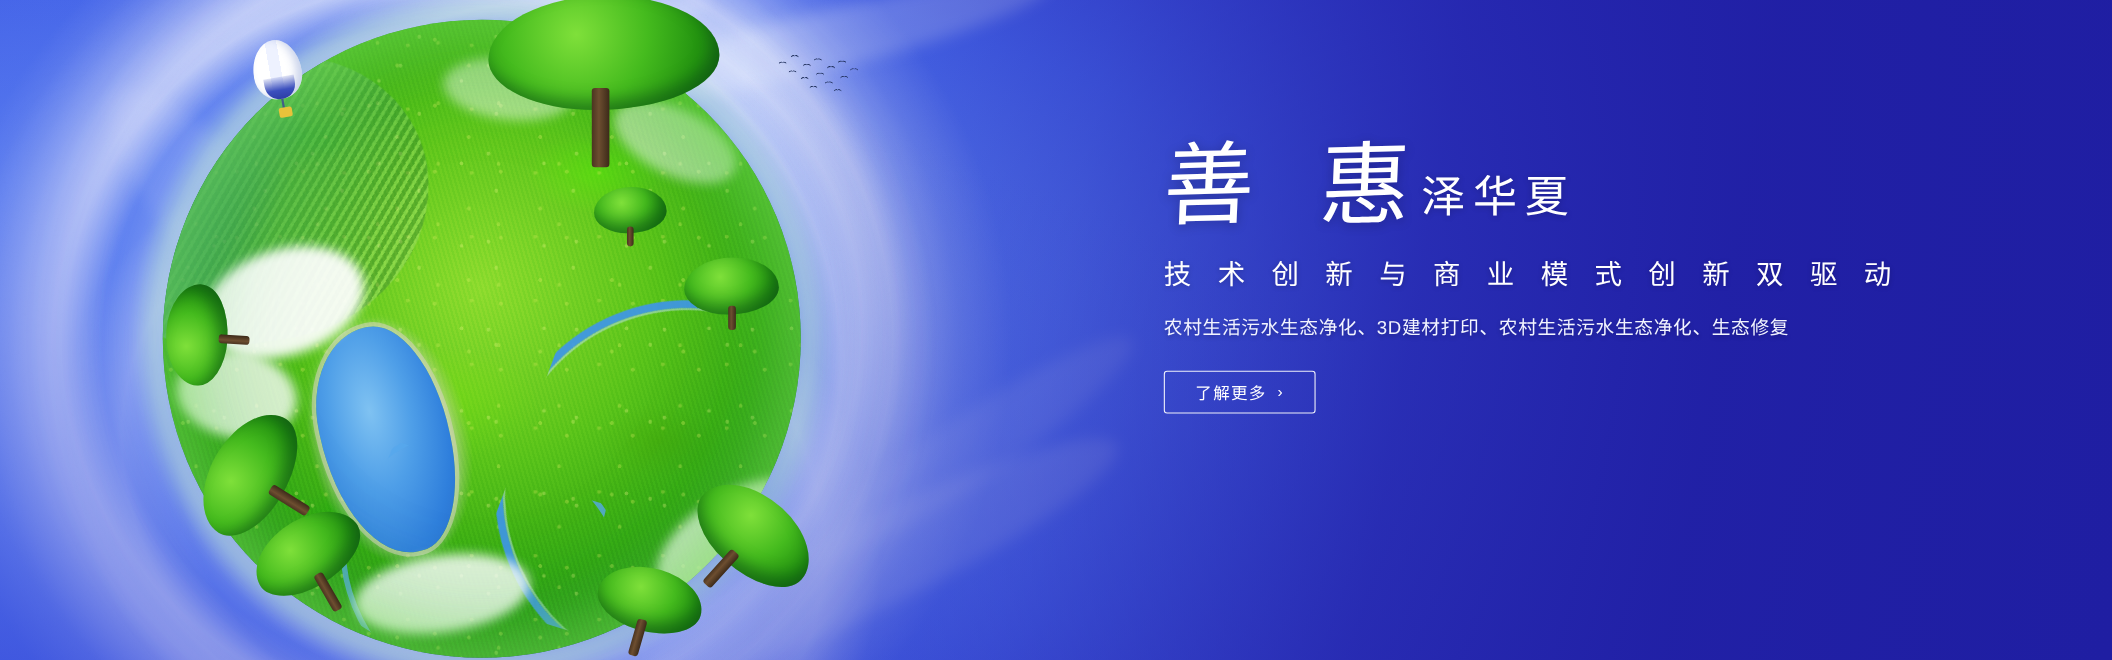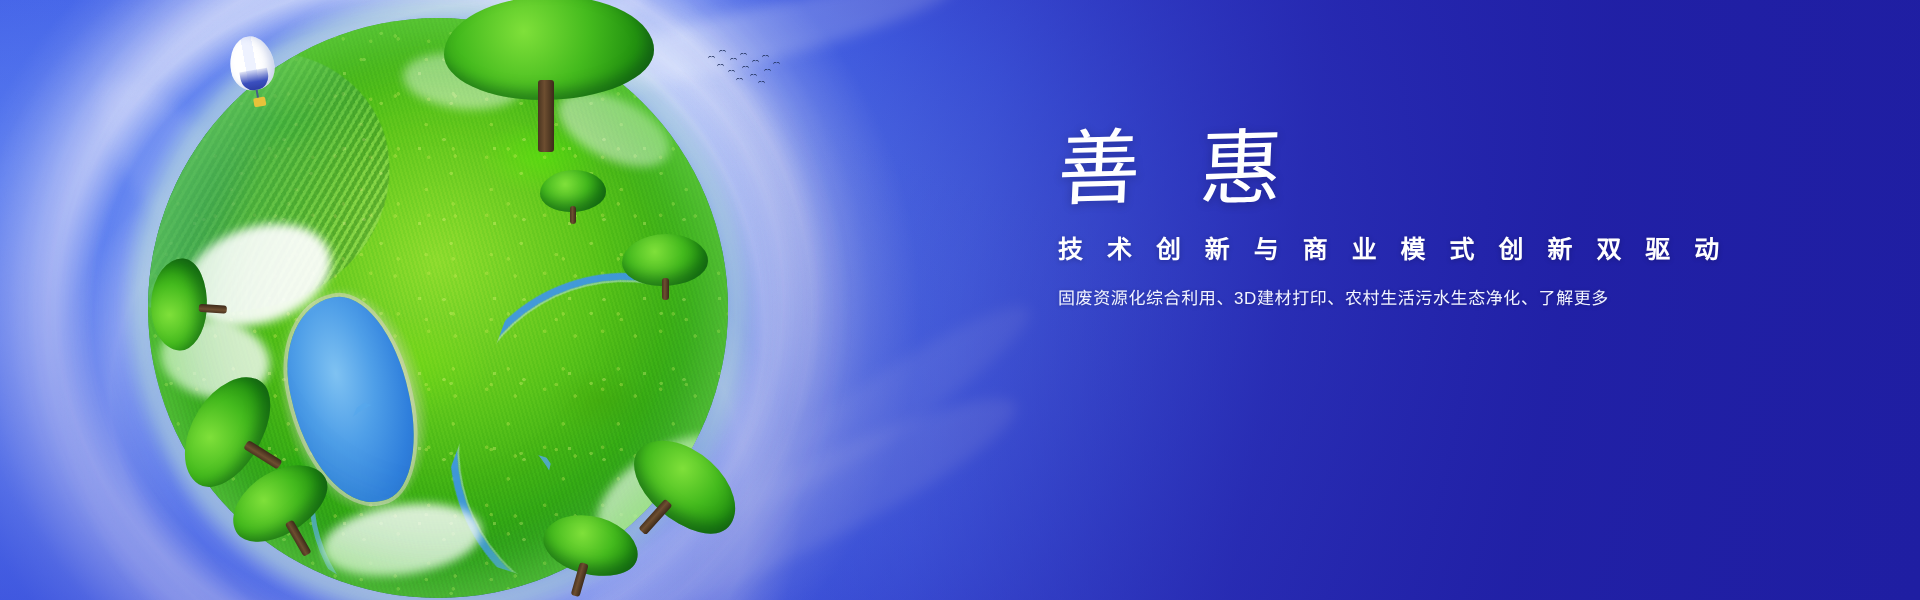--- a/index.html
+++ b/index.html
@@ -245,21 +245,21 @@
   .hl-small{
     font-family:"Liberation Serif","DejaVu Serif",serif;
     font-size:40px;font-weight:400;letter-spacing:7px;
     padding-left:10px;padding-bottom:7px;
     text-shadow:0 1px 6px rgba(0,0,20,.22);
   }
   .hl-gap{width:60px;flex:0 0 60px;}
 
   .subtitle{
     margin-top:22px;color:#ffffff;
-    font-size:25px;letter-spacing:8.5px;font-weight:700;
+    font-size:25px;letter-spacing:8.5px;font-weight:400;
     white-space:nowrap;
     text-shadow:0 1px 5px rgba(0,0,25,.25);
   }
   .desc{
     margin-top:19px;color:#f2f4ff;
     font-size:17px;letter-spacing:.6px;font-weight:400;
     white-space:nowrap;
     text-shadow:0 1px 4px rgba(0,0,25,.25);
   }
   .cta{
@@ -368,21 +368,26 @@
     <span class="bird" style="left:30px;top:28px;"></span>
     <span class="bird" style="left:52px;top:31px;"></span>
   </div>
 
   <div class="copy">
 
     <div class="headline">
       <span class="hl-big">善</span>
       <span class="hl-gap"></span>
       <span class="hl-big">惠</span>
+      <span class="hl-small">泽华夏</span>
     </div>
 
     <div class="subtitle">技 术 创 新 与 商 业 模 式 创 新 双 驱 动</div>
 
-    <div class="desc">固废资源化综合利用、3D建材打印、农村生活污水生态净化、了解更多</div>
-
+    <div class="desc">农村生活污水生态净化、3D建材打印、农村生活污水生态净化、生态修复</div>
+
+    <button class="cta">
+      <span>了解更多</span>
+      <span class="chev">›</span>
+    </button>
 
   </div>
 </div>
 
 </body></html>

